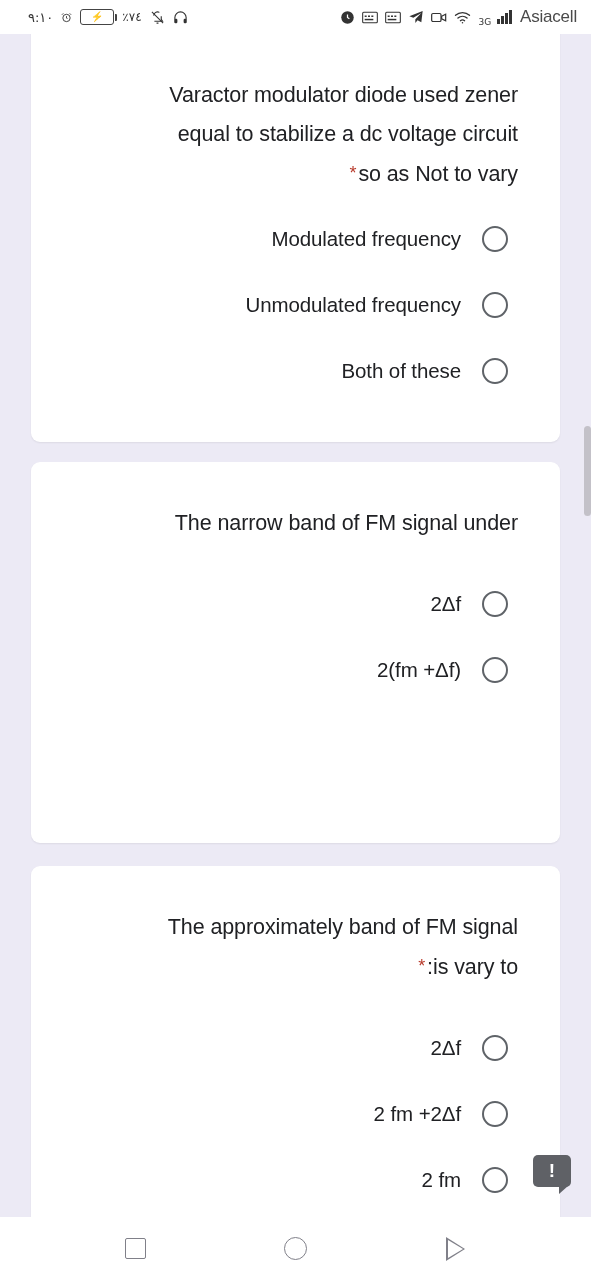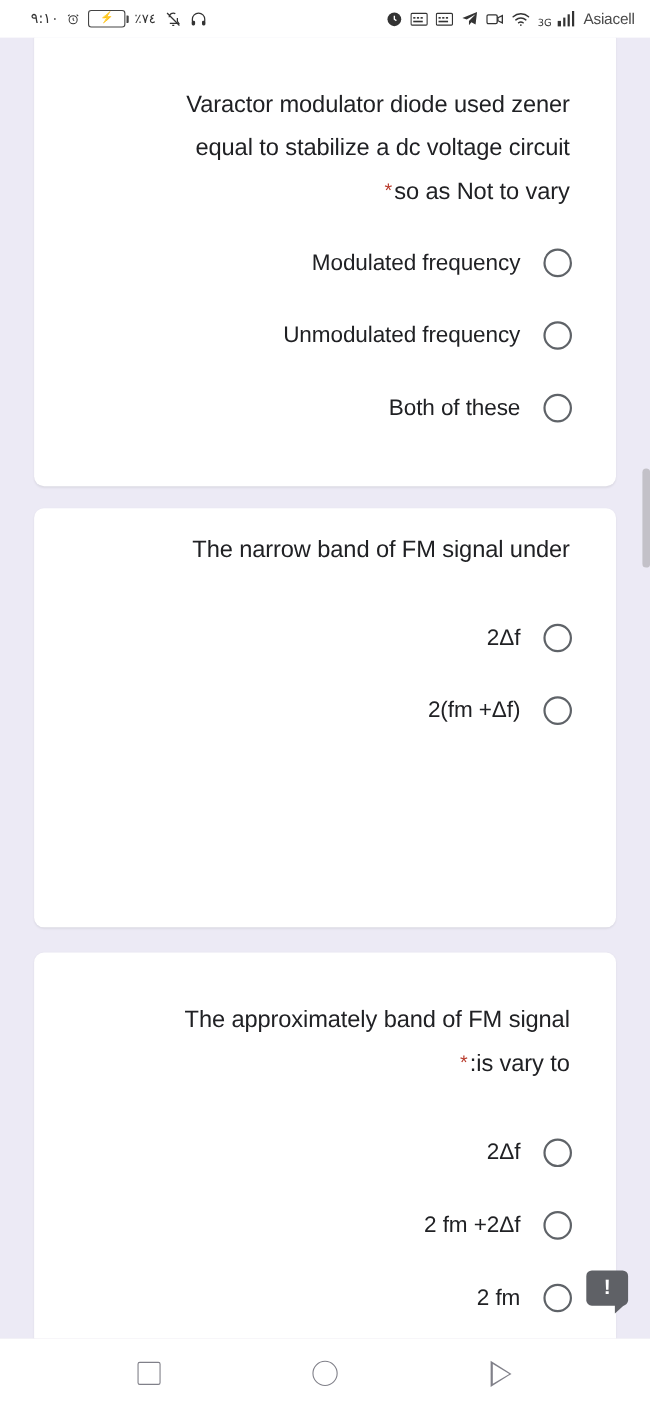--- a/index.html
+++ b/index.html
@@ -88,21 +88,21 @@
   }
 
   .sicon {
     display: inline-flex;
     align-items: center;
     justify-content: center;
     color: #333;
   }
 
   .carrier {
-    font-size: 14px;
+    font-size: 17px;
     color: #4a4a4a;
     letter-spacing: -0.2px;
     margin-left: 1px;
   }
 
   .gen-label {
     font-size: 9px;
     color: #333;
     position: relative;
     top: -5px;
@@ -151,32 +151,32 @@
   .q-text {
     font-size: 21.5px;
     line-height: 39px;
     color: #202124;
     text-align: right;
     padding: 0 42px;
     letter-spacing: -0.1px;
   }
 
   .card-1 .q-text { padding-top: 84px; }
-  .card-2 .q-text { padding-top: 18px; }
+  .card-2 .q-text { padding-top: 42px; }
   .card-3 .q-text { padding-top: 42px; }
 
   .req {
     color: #b83b2c;
     font-size: 18px;
     vertical-align: 2px;
     padding-right: 2px;
   }
 
   .options {
-    padding: 0 40px 0 42px;
+    padding: 0 52px 0 42px;
   }
 
   .opt-row {
     display: flex;
     align-items: center;
     justify-content: flex-end;
     gap: 21px;
     height: 66px;
   }
 

